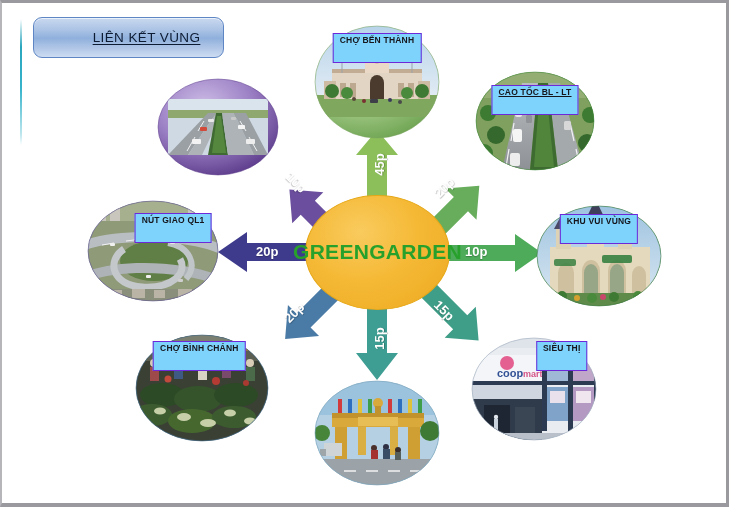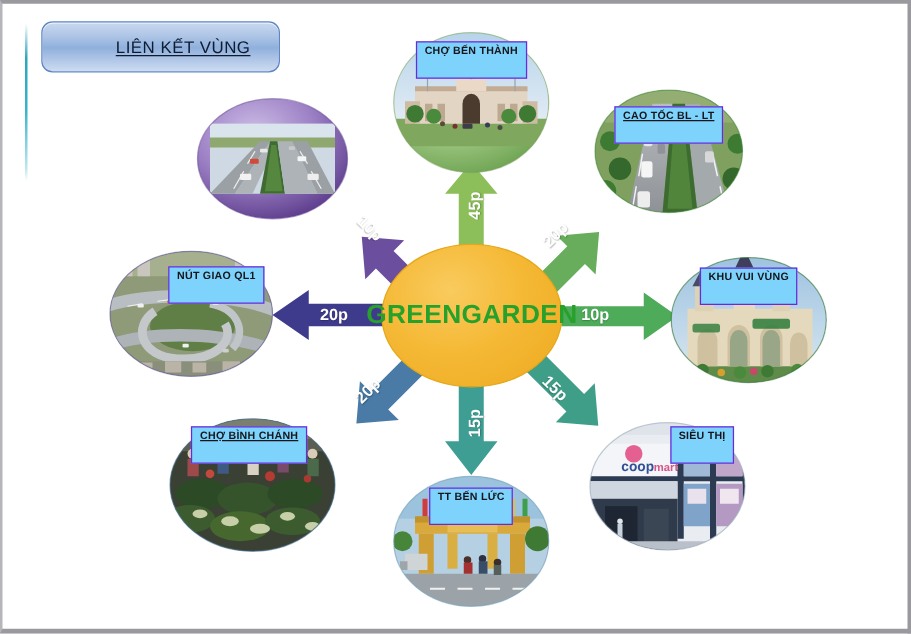--- a/index.html
+++ b/index.html
@@ -635,25 +635,22 @@
   </div>
 
   <div class="node" style="left:535px; top:203px; width:124px; height:100px;">
     <div class="tag" style="top:8px;">KHU VUI VÙNG</div>
   </div>
 
   <div class="node" style="left:470px; top:335px; width:124px; height:102px;">
     <div class="tag" style="top:3px; left:53%;margin-left:24px;">SIÊU THỊ</div>
   </div>
 
-  <div class="node" style="left:313px; top:378px; width:124px; height:104px;">
-    <div class="tag" style="top:9px;">TT BẾN LỨC</div>
-  </div>
 
   <div class="node" style="left:134px; top:332px; width:132px; height:106px;">
-    <div class="tag" style="top:6px; left:48%;text-decoration:underline;">CHỢ BÌNH CHÁNH</div>
+    <div class="tag" style="top:6px; left:48%;">CHỢ BÌNH CHÁNH</div>
   </div>
 
   <div class="node" style="left:86px; top:198px; width:130px; height:100px;">
     <div class="tag" style="top:12px; left:47%;margin-left:24px;">NÚT GIAO QL1</div>
   </div>
 
 </div>
 
 </body></html>

